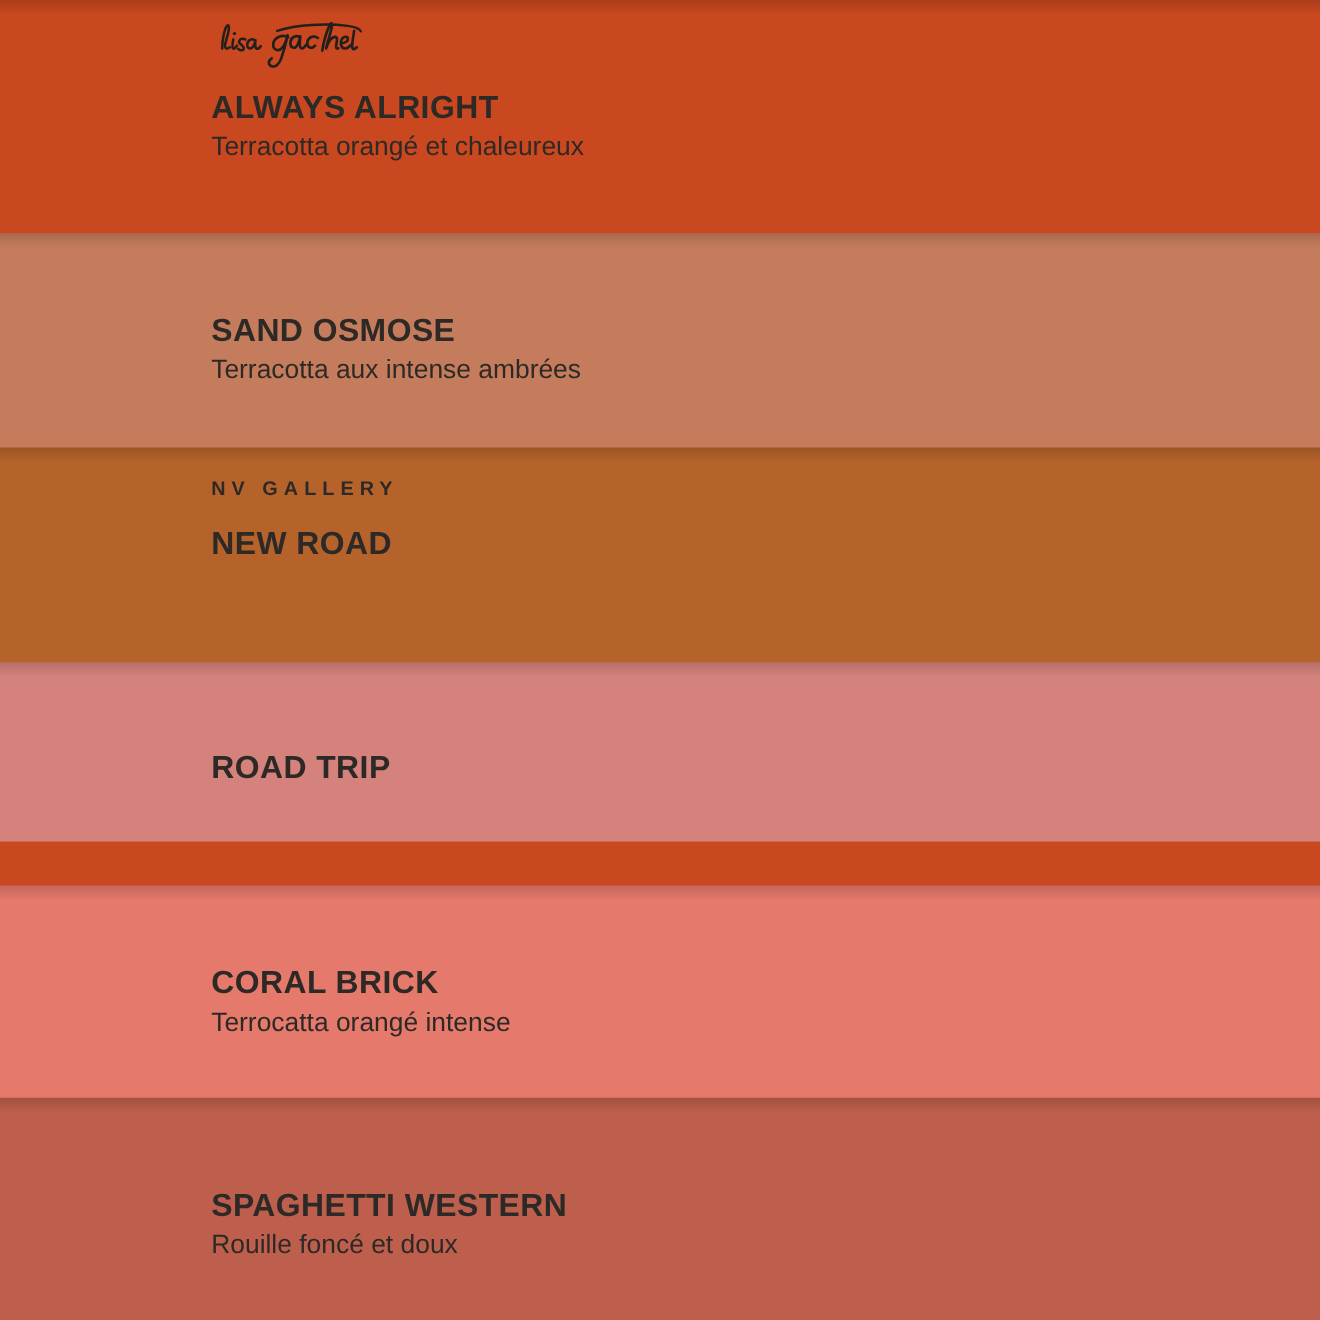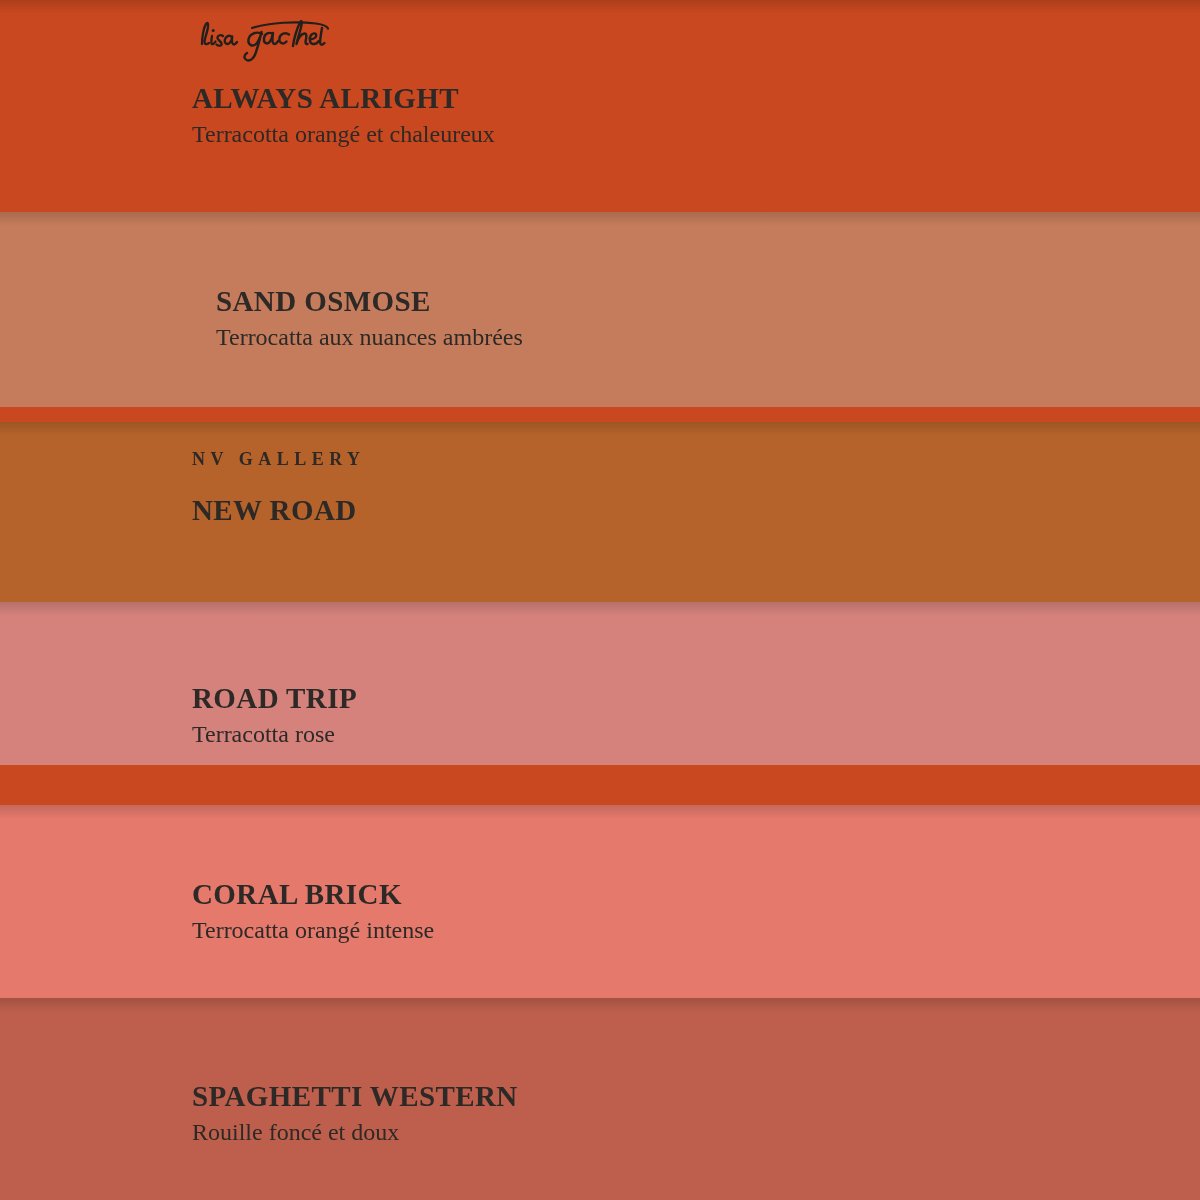--- a/index.html
+++ b/index.html
@@ -5,21 +5,21 @@
   html, body {
     margin: 0;
     padding: 0;
     background: #ffffff;
   }
   #palette {
     position: relative;
     width: 1200px;
     height: 1200px;
     overflow: hidden;
-    font-family: Liberation Serif, serif;
+    font-family: Liberation Sans, sans-serif;
     background: #C9481F;
   }
   .band {
     position: absolute;
     left: 0;
     width: 1200px;
     box-sizing: border-box;
   }
   
   .band .seam {
@@ -111,39 +111,38 @@
       </svg>
     </div>
     <div class="band-content" style="top: 82px;">
       <p class="swatch-name">ALWAYS ALRIGHT</p>
       <p class="swatch-desc">Terracotta orangé et chaleureux</p>
     </div>
   </div>
 
   <div class="band" style="background: rgb(197, 124, 92); top: 212px; height: 195px;">
     <div class="seam"></div>
-    <div class="band-content" style="top: 73px; margin-left: 24px;">
+    <div class="band-content" style="top: 73px;">
       <p class="swatch-name">SAND OSMOSE</p>
-      <p class="swatch-desc">Terrocatta aux nuances ambrées</p>
+      <p class="swatch-desc">Terracotta aux intense ambrées</p>
     </div>
   </div>
 
-  <div class="band" style="background: rgb(181, 99, 42); top: 422px; height: 195px;">
+  <div class="band" style="background: rgb(181, 99, 42); top: 407px; height: 195px;">
     <div class="seam"></div>
     <div class="band-content" style="top: 28px;">
       <p class="brand-label">NV GALLERY</p>
       <p class="swatch-name">NEW ROAD</p>
     </div>
   </div>
 
   <div class="band" style="background: rgb(213, 130, 124); top: 602px; height: 163px;">
     <div class="seam"></div>
     <div class="band-content" style="top: 80px;">
       <p class="swatch-name">ROAD TRIP</p>
-      <p class="swatch-desc">Terracotta rose</p>
     </div>
   </div>
 
   <div class="band" style="background: rgb(189, 95, 76); top: 998px; height: 202px;">
     <div class="seam"></div>
     <div class="band-content" style="top: 82px;">
       <p class="swatch-name">SPAGHETTI WESTERN</p>
       <p class="swatch-desc">Rouille foncé et doux</p>
     </div>
   </div>

